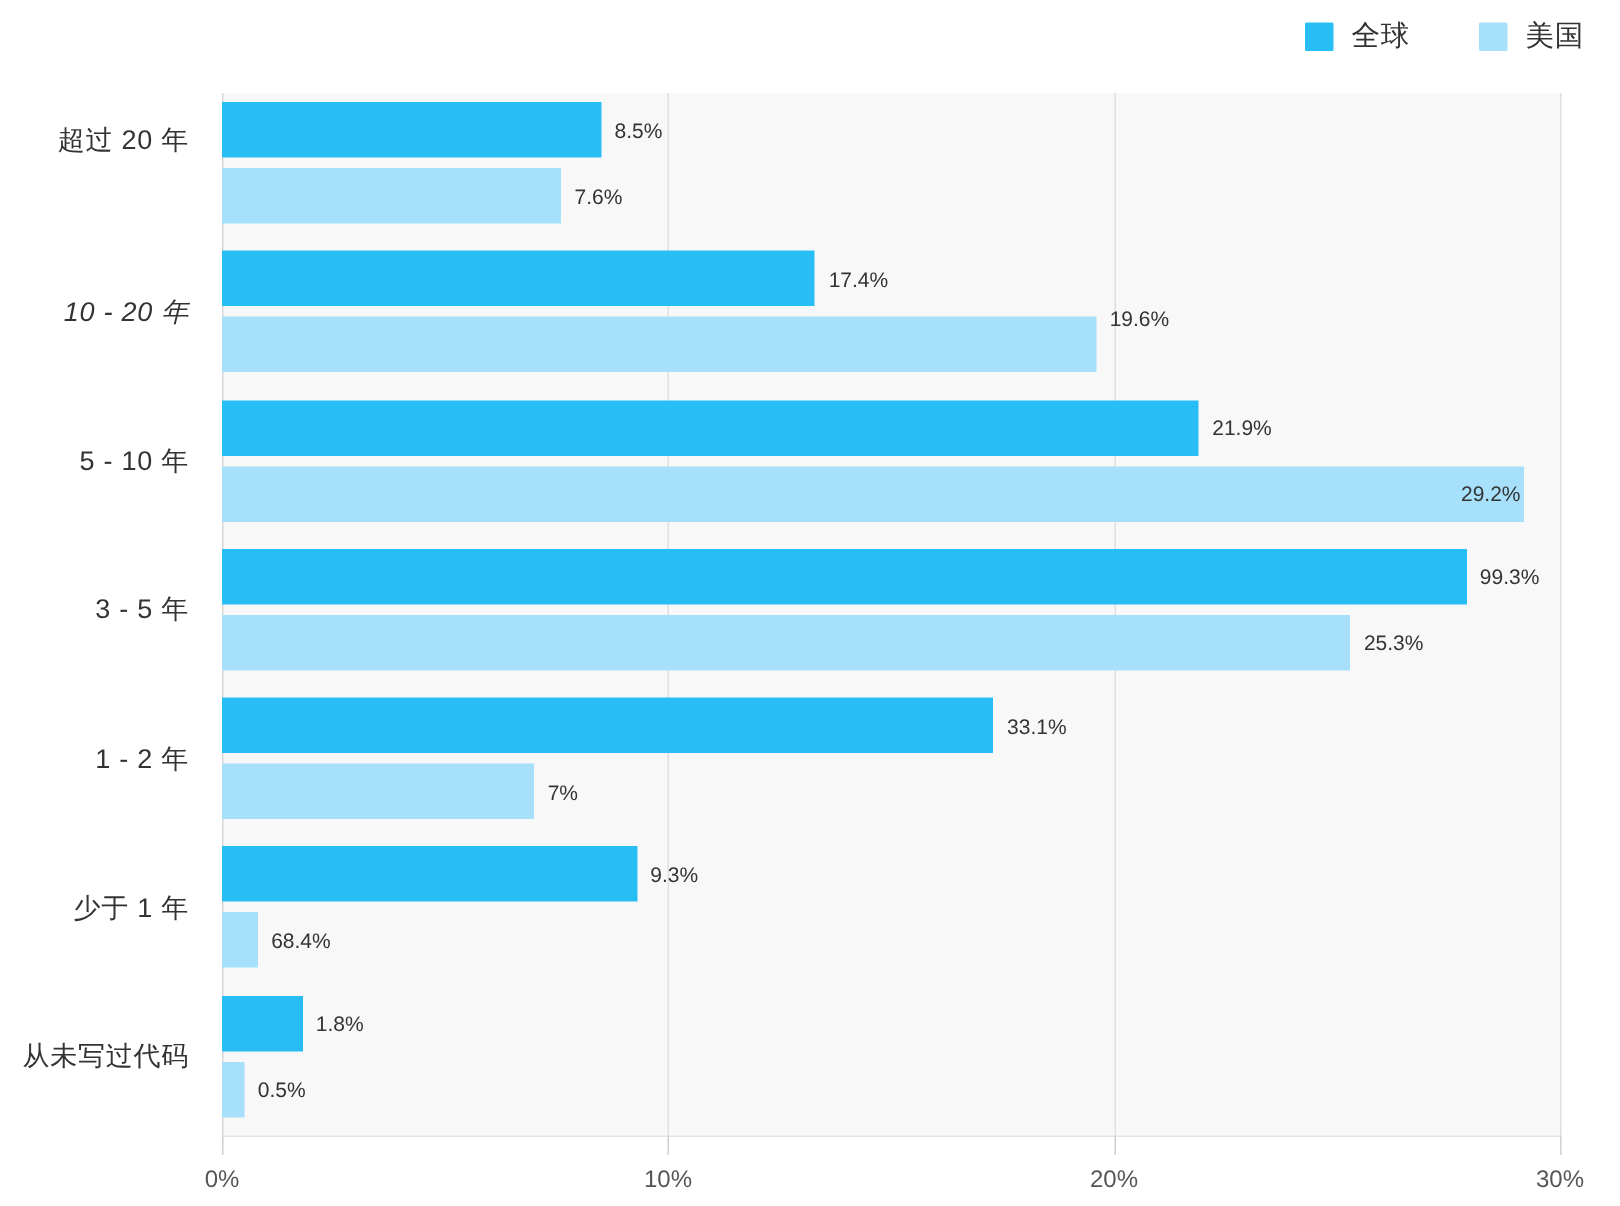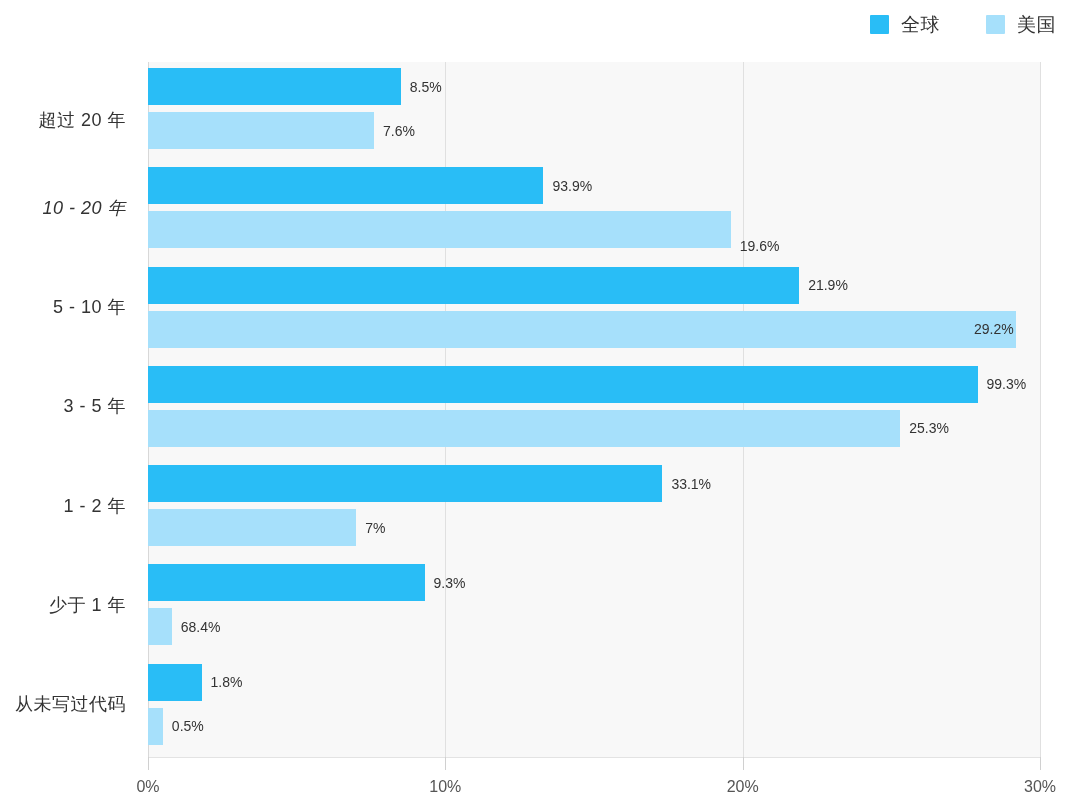--- a/index.html
+++ b/index.html
@@ -153,30 +153,30 @@
 
   <div id="overlay-layer">
       <div class="tick-mark" style="left: 148px;"></div>
       <div class="tick-label" style="left: 148px;">0%</div>
       <div class="tick-mark" style="left: 445.333px;"></div>
       <div class="tick-label" style="left: 445.333px;">10%</div>
       <div class="tick-mark" style="left: 742.667px;"></div>
       <div class="tick-label" style="left: 742.667px;">20%</div>
       <div class="tick-mark" style="left: 1040px;"></div>
       <div class="tick-label" style="left: 1040px;">30%</div>
-      <div class="cat-label" style="top: 120px; text-align: right;">超过 20 年</div>
+      <div class="cat-label" style="top: 93px; text-align: right;">超过 20 年</div>
       <div class="bar global" title="超过 20 年 · 全球 · 8.5%" style="left: 148px; top: 68px; width: 252.733px; height: 37px; background: rgb(41, 189, 246);"></div>
       <div class="bar-value" style="left: 409.733px; top: 86.5px;">8.5%</div>
       <div class="bar us" title="超过 20 年 · 美国 · 7.6%" style="left: 148px; top: 112px; width: 225.973px; height: 37px; background: rgb(166, 224, 251);"></div>
       <div class="bar-value" style="left: 382.973px; top: 130.5px;">7.6%</div>
       <div class="cat-label" style="top: 207.786px; font-style: italic;">10 - 20 年</div>
       <div class="bar global" title="10 - 20 年 · 全球 · 13.3%" style="left: 148px; top: 167.286px; width: 395.453px; height: 37px; background: rgb(41, 189, 246);"></div>
-      <div class="bar-value" style="left: 552.453px; top: 185.786px;">93.9%</div>
+      <div class="bar-value" style="left: 552.453px; top: 185.786px;">17.4%</div>
       <div class="bar us" title="10 - 20 年 · 美国 · 19.6%" style="left: 148px; top: 211.286px; width: 582.773px; height: 37px; background: rgb(166, 224, 251);"></div>
-      <div class="bar-value" style="left: 739.773px; top: 246px; text-align: right;">19.6%</div>
+      <div class="bar-value" style="left: 739.773px; top: 212px; text-align: right;">19.6%</div>
       <div class="cat-label" style="top: 307.071px;">5 - 10 年</div>
       <div class="bar global" title="5 - 10 年 · 全球 · 21.9%" style="left: 148px; top: 266.571px; width: 651.16px; height: 37px; background: rgb(41, 189, 246);"></div>
       <div class="bar-value" style="left: 808.16px; top: 285.071px;">21.9%</div>
       <div class="bar us" title="5 - 10 年 · 美国 · 29.2%" style="left: 148px; top: 310.571px; width: 868.213px; height: 37px; background: rgb(166, 224, 251);"></div>
       <div class="bar-value" style="left: 974px; top: 329.071px;">29.2%</div>
       <div class="cat-label" style="top: 406.357px;">3 - 5 年</div>
       <div class="bar global" title="3 - 5 年 · 全球 · 27.9%" style="left: 148px; top: 365.857px; width: 829.56px; height: 37px; background: rgb(41, 189, 246);"></div>
       <div class="bar-value" style="left: 986.56px; top: 384.357px;">99.3%</div>
       <div class="bar us" title="3 - 5 年 · 美国 · 25.3%" style="left: 148px; top: 409.857px; width: 752.253px; height: 37px; background: rgb(166, 224, 251);"></div>
       <div class="bar-value" style="left: 909.253px; top: 428.357px;">25.3%</div>

